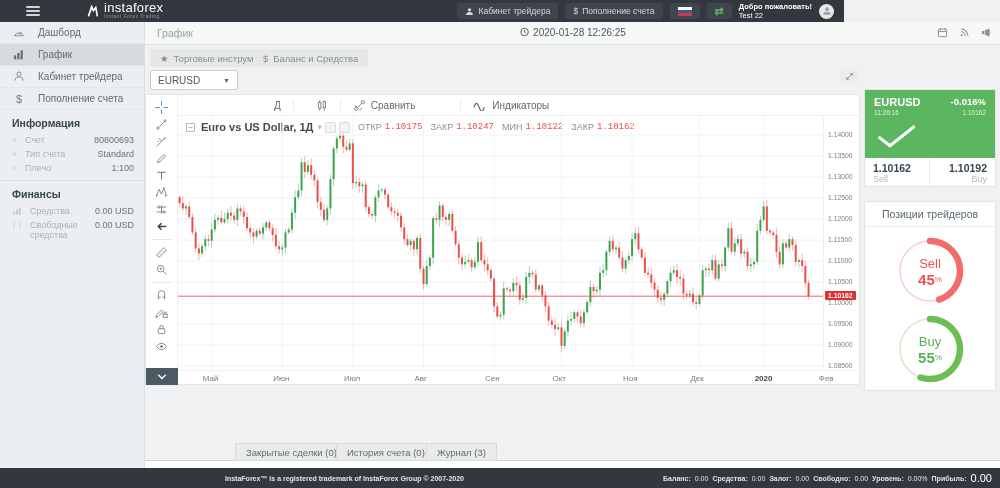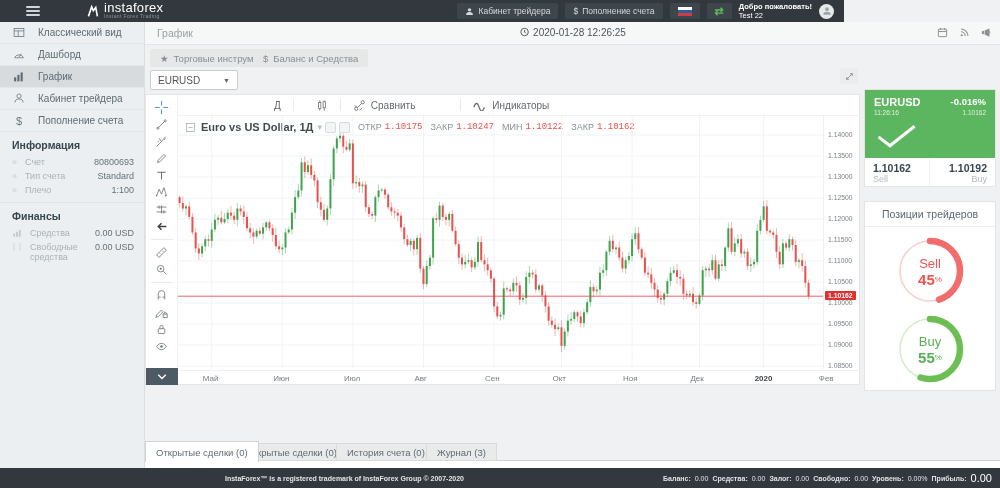--- a/index.html
+++ b/index.html
@@ -138,27 +138,20 @@
       <div class="avatar">
         <svg width="10" height="10" viewBox="0 0 16 16">
             <circle cx="8" cy="5" r="3" fill="#9aa4aa"></circle>
             <path d="M2 14a6 5 0 0 1 12 0z" fill="#9aa4aa"></path>
           </svg>
       </div>
     </div>
   </div>
 
   <div id="side">
-    <div class="nav-item">
-      <svg width="13" height="13" viewBox="0 0 16 16">
-          <rect x="2" y="3" width="12" height="10" fill="none" stroke="#6b7a83"></rect>
-          <path d="M2 6h12M7 6v7" stroke="#6b7a83" fill="none"></path>
-        </svg>
-      <span>Классический вид</span>
-    </div>
     <div class="nav-item">
       <svg width="13" height="13" viewBox="0 0 16 16">
           <path d="M2.5 12a6 6 0 0 1 11 0z" fill="none" stroke="#6b7a83"></path>
           <path d="M8 11L11 7" stroke="#6b7a83"></path>
         </svg>
       <span>Дашборд</span>
     </div>
     <div class="nav-item active">
       <svg width="13" height="13" viewBox="0 0 16 16">
           <rect x="2" y="9" width="2.6" height="5" fill="#5f6b73"></rect>
@@ -881,21 +874,20 @@
     </svg>
     <svg class="donut" style="top:110px;" viewBox="0 0 74 74">
       <circle id="buy-track" cx="37" cy="37" r="30" fill="none" stroke-width="1.6" stroke="#d4edc8"></circle>
       <circle id="buy-arc" cx="37" cy="37" r="30" fill="none" stroke-width="6.5" stroke-linecap="round" transform="rotate(-90 37 37)" stroke="#6dbf53" stroke-dasharray="103.67255756846316 188.49555921538757"></circle>
       <text id="buy-lbl" x="37" y="34" text-anchor="middle" font-size="13" fill="#55b154">Buy</text>
       <text x="37" y="51" text-anchor="middle"><tspan id="buy-val" font-size="15" font-weight="bold" fill="#55b154">55</tspan><tspan font-size="8" dy="-3" id="buy-pct" fill="#55b154">%</tspan></text>
     </svg>
   </div>
 
   <div id="tabs">
-    <div class="tab active" style="left:0;">Открытые сделки (0)</div>
     <div class="tab inactive" style="left:90px;">Закрытые сделки (0)</div>
     <div class="tab inactive" style="left:191px;">История счета (0)</div>
     <div class="tab inactive" style="left:281px;">Журнал (3)</div>
   </div>
   <div id="tabpane"></div>
 
   <div id="ftr">
     <div class="left">InstaForex™ is a registered trademark of InstaForex Group © 2007-2020</div>
     <div class="right" id="ftr-stats">
         <b>Баланс:</b>

